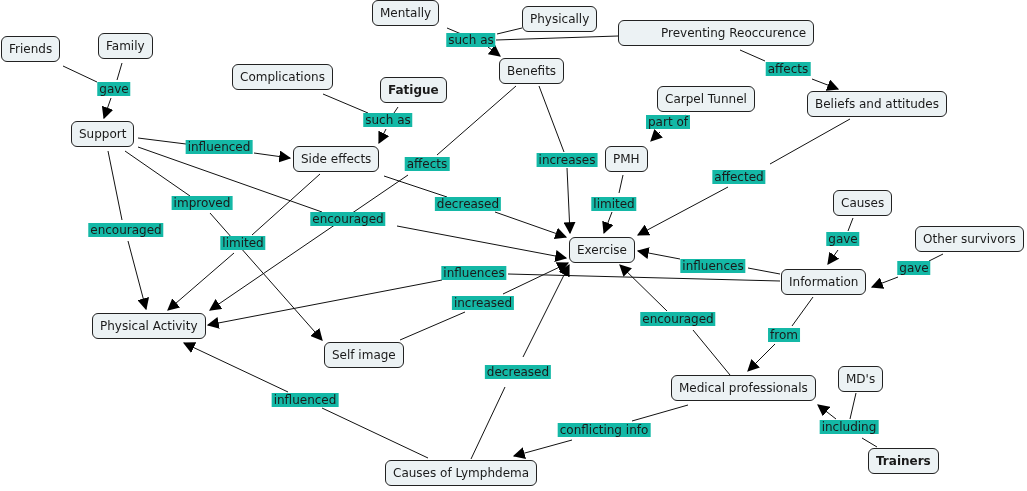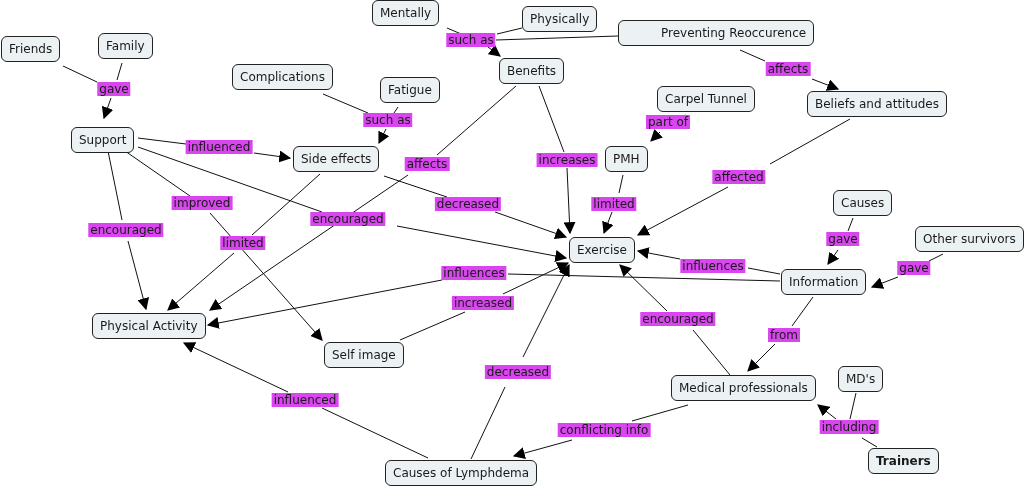--- a/index.html
+++ b/index.html
@@ -2,21 +2,21 @@
 <html><head>
 <meta charset="utf-8">
 <style>
   html, body { margin:0; padding:0; background:#ffffff; }
   body { width:1027px; height:491px; position:relative; overflow:hidden;
          font-family:"DejaVu Sans", sans-serif; font-size:12px; color:#1a1a1a; }
   #edges { position:absolute; left:0; top:0; }
   .node { position:absolute; box-sizing:border-box; height:26px; line-height:24px;
           padding:0 7px; border:1px solid #222; border-radius:6px; background:#ecf2f4;
           white-space:nowrap; text-align:center; cursor:pointer; }
-  .lbl { position:absolute; white-space:nowrap; line-height:14px; background:#d946ef;
+  .lbl { position:absolute; white-space:nowrap; line-height:14px; background:#14b8a6;
          padding:0 2px; transform:translate(-50%,-50%); }
 </style>
 </head>
 <body>
 
 <svg id="edges" width="1027" height="491">
   <defs>
     <marker id="arr" viewBox="0 0 10 10" refX="9" refY="5" markerWidth="12" markerHeight="12" markerUnits="userSpaceOnUse" orient="auto">
       <path d="M0,0 L10,5 L0,10 z" fill="#000"></path>
     </marker>
@@ -108,24 +108,24 @@
   </g>
 </svg>
 
 <div class="node" style="left:372px;top:0px;">Mentally</div>
 <div class="node" style="left:522px;top:6px;">Physically</div>
 <div class="node" style="left:618px;top:20px;padding-left:42px;">Preventing Reoccurence</div>
 <div class="node" style="left:1px;top:36px;">Friends</div>
 <div class="node" style="left:98px;top:33px;">Family</div>
 <div class="node" style="left:499px;top:58px;">Benefits</div>
 <div class="node" style="left:232px;top:64px;">Complications</div>
-<div class="node" style="left:380px;top:77px;">Fatigue</div>
+<div class="node" style="left:380px;top:77px;font-weight:bold;">Fatigue</div>
 <div class="node" style="left:657px;top:86px;">Carpel Tunnel</div>
 <div class="node" style="left:807px;top:91px;">Beliefs and attitudes</div>
-<div class="node" style="left:71px;top:121px;margin-top:6px;">Support</div>
+<div class="node" style="left:71px;top:121px;">Support</div>
 <div class="node" style="left:293px;top:146px;">Side effects</div>
 <div class="node" style="left:605px;top:146px;">PMH</div>
 <div class="node" style="left:833px;top:190px;">Causes</div>
 <div class="node" style="left:915px;top:226px;">Other survivors</div>
 <div class="node" style="left:569px;top:237px;">Exercise</div>
 <div class="node" style="left:781px;top:269px;">Information</div>
 <div class="node" style="left:92px;top:313px;">Physical Activity</div>
 <div class="node" style="left:324px;top:342px;">Self image</div>
 <div class="node" style="left:838px;top:366px;">MD's</div>
 <div class="node" style="left:671px;top:375px;">Medical professionals</div>

